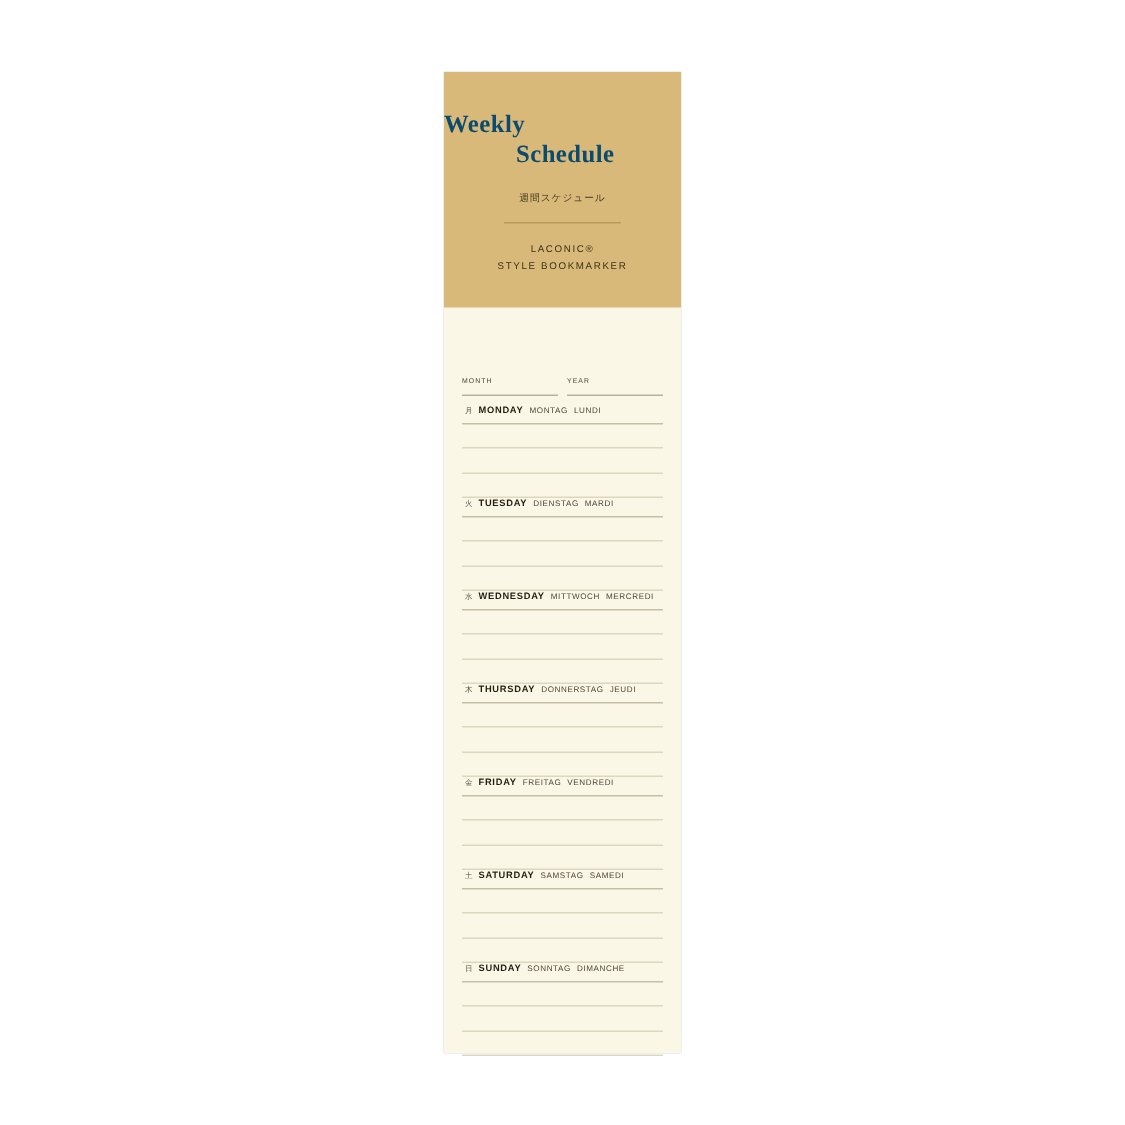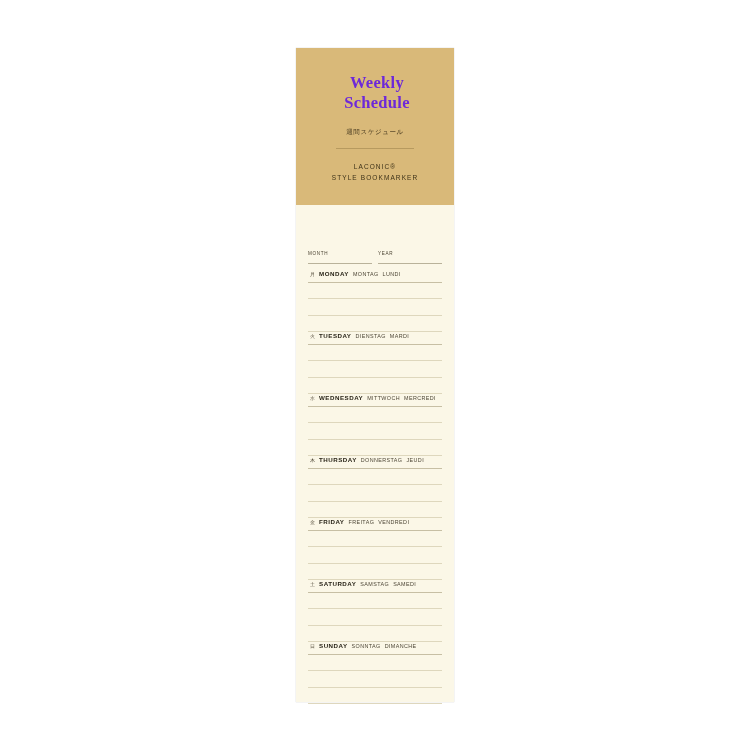--- a/index.html
+++ b/index.html
@@ -38,30 +38,30 @@
     width: 158px;
     height: 157px;
     background: #d9b979;
   }
 
   .header-title {
     position: absolute;
     left: 0;
     top: 25px;
     width: 162px;
-    text-align: center;
+    text-align: left;
     font-family: "Liberation Serif", serif;
     font-weight: bold;
     font-size: 16.5px;
     line-height: 20px;
-    color: #6d28d9;
+    color: #0c4a6e;
     letter-spacing: 0.3px;
   }
 
-  .header-title .l2 { display: block; }
+  .header-title .l2 { display: block; padding-left: 48px; }
 
   .header-jp {
     position: absolute;
     left: 0;
     top: 80px;
     width: 158px;
     text-align: center;
     font-size: 6.5px;
     letter-spacing: 0.6px;
     color: #4a3c21;

